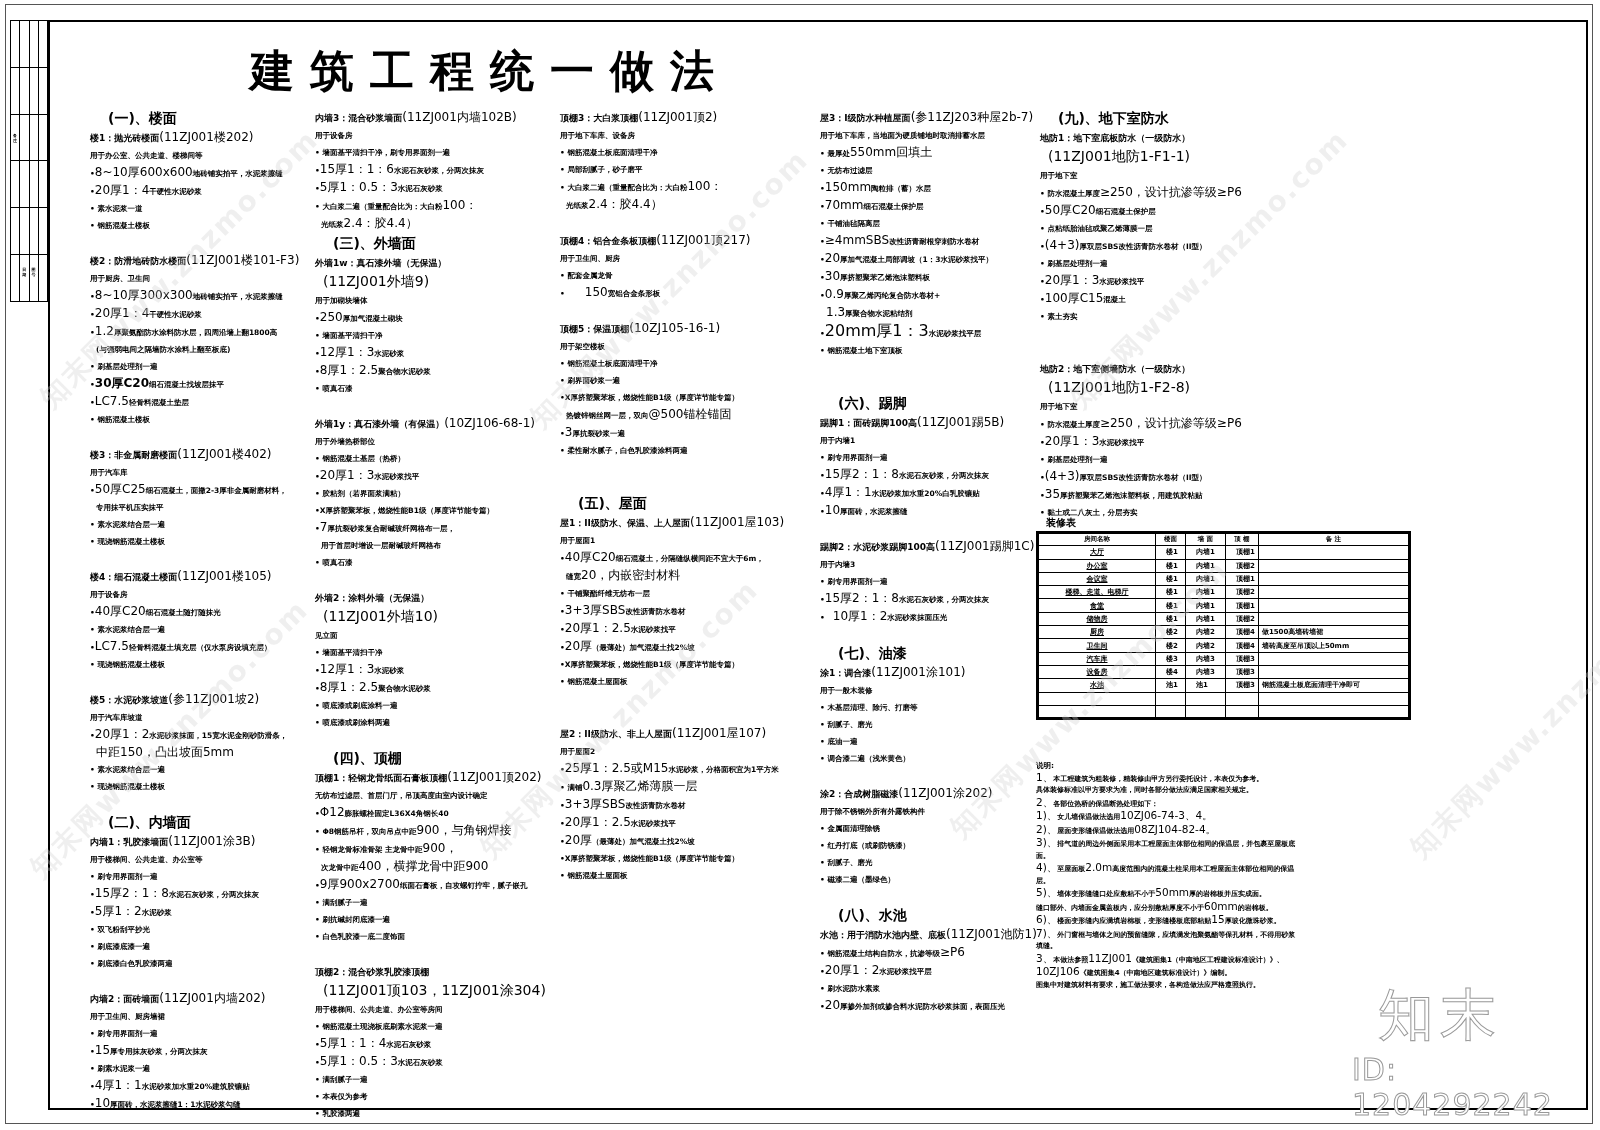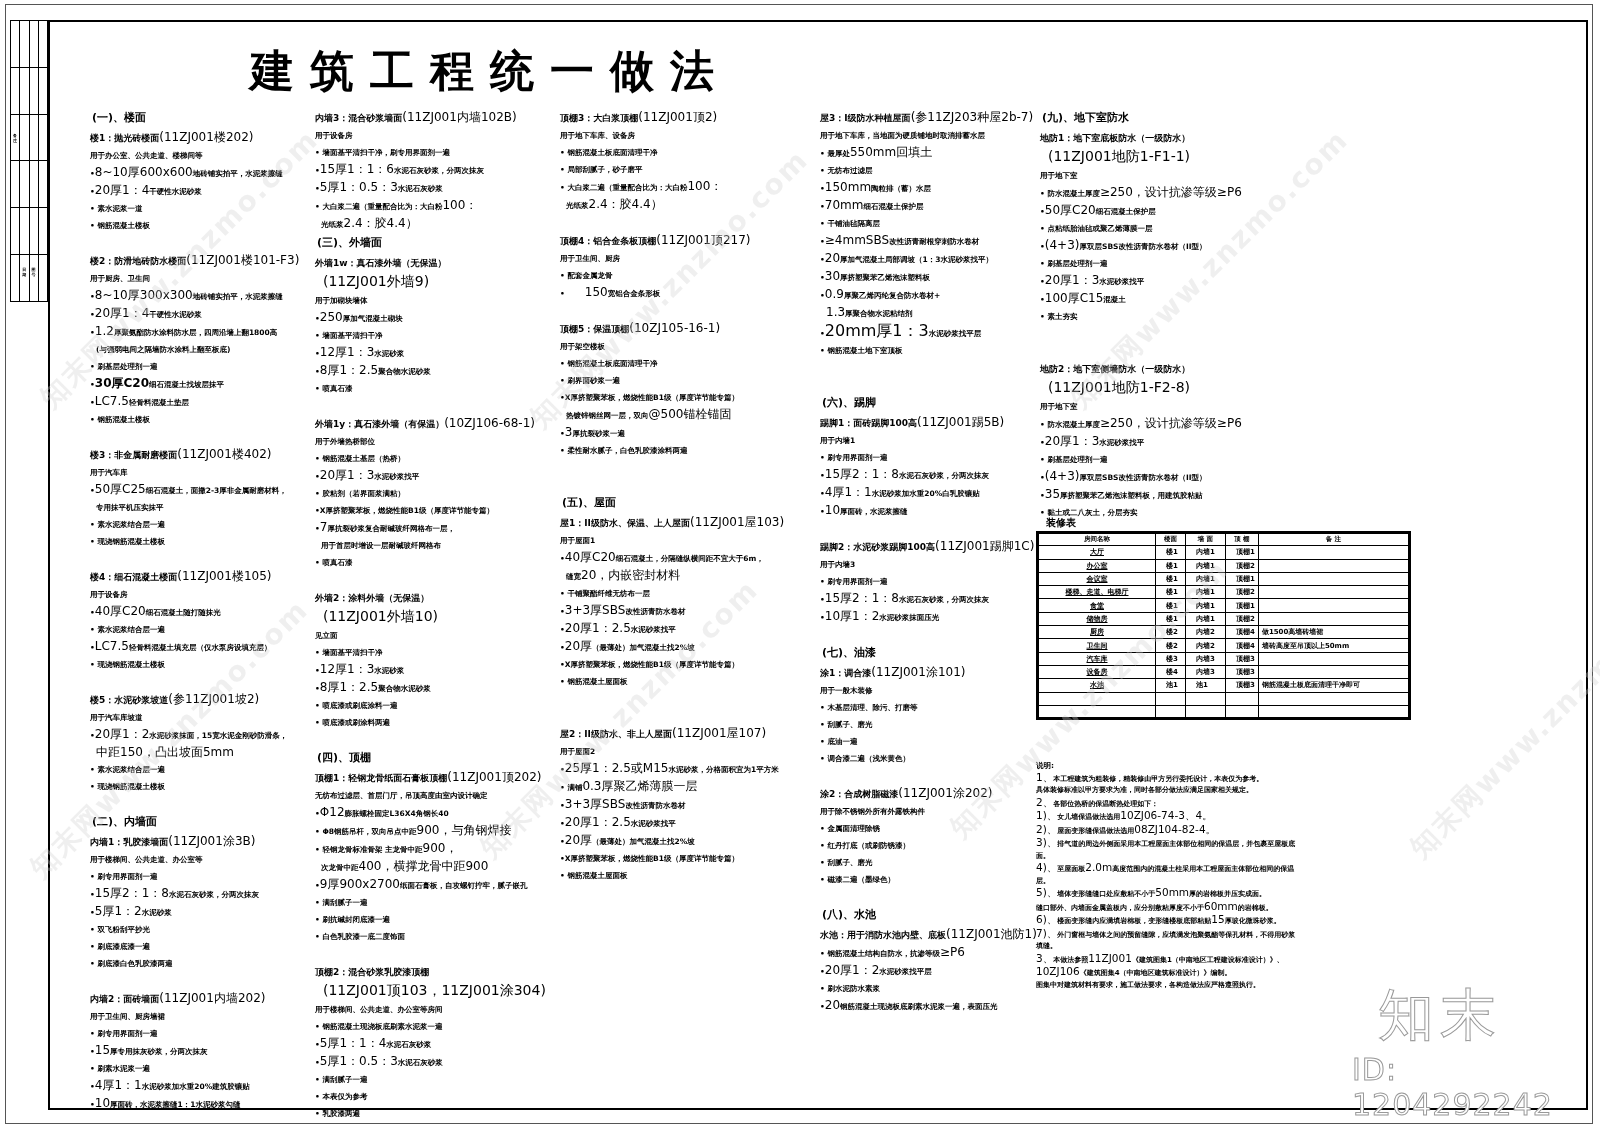--- a/index.html
+++ b/index.html
@@ -18,21 +18,21 @@
 
   .title { position: absolute; left: 250px; top: 42px; font-size: 44px; font-weight: bold; letter-spacing: 16px; font-family: "DejaVu Sans", sans-serif; }
 
   .col { position: absolute; top: 108px; font-size: 9px; line-height: 17px; }
   .col1 { left: 90px; width: 215px; }
   .col2 { left: 315px; width: 235px; }
   .col3 { left: 560px; width: 230px; }
   .col4 { left: 820px; width: 230px; }
   .col5 { left: 1040px; width: 230px; }
 
-  .section-title { font-size: 11px; font-weight: bold; margin-left: 2px; line-height: 20px; }
+  .section-title { font-size: 14px; font-weight: bold; margin-left: 18px; line-height: 20px; }
   .item-title { font-size: 9px; font-weight: bold; line-height: 18px; }
   .item-title .code { font-size: 12px; font-weight: normal; }
   .item-use { font-size: 7.5px; font-weight: bold; line-height: 17px; }
   .step { font-size: 7.5px; font-weight: bold; line-height: 17px; white-space: nowrap; }
   .cont { font-size: 7.5px; font-weight: bold; line-height: 17px; padding-left: 6px; white-space: nowrap; }
   .cont.big { font-size: 12px; font-weight: normal; }
   .gap { height: 17px; }
 
   .table-title { position: absolute; left: 1046px; top: 516px; font-size: 10px; font-weight: bold; }
   table.finish { position: absolute; left: 1036px; top: 531px; width: 375px; border-collapse: collapse; border: 3px solid #000; font-size: 7px; font-weight: bold; }
@@ -285,21 +285,21 @@
     <div class="item-use">用于内墙1</div>
     <div class="step">• <span>刷专用界面剂一遍</span></div>
     <div class="step">•<span style="font-size: 12px; font-weight: normal;">15厚2：1：8</span><span>水泥石灰砂浆，分两次抹灰</span></div>
     <div class="step">•<span style="font-size: 12px; font-weight: normal;">4厚1：1</span><span>水泥砂浆加水重20%白乳胶镶贴</span></div>
     <div class="step">•<span style="font-size: 12px; font-weight: normal;">10</span><span>厚面砖，水泥浆擦缝</span></div>
     <div class="gap"></div>
     <div class="item-title"><span>踢脚2：水泥砂浆踢脚100高</span><span class="code">(11ZJ001踢脚1C)</span></div>
     <div class="item-use">用于内墙3</div>
     <div class="step">• <span>刷专用界面剂一遍</span></div>
     <div class="step">•<span style="font-size: 12px; font-weight: normal;">15厚2：1：8</span><span>水泥石灰砂浆，分两次抹灰</span></div>
-    <div class="step">•<span style="font-size: 12px; font-weight: normal;">10厚1：2</span><span>水泥砂浆抹面压光</span></div>
+    <div class="step">•<span style="font-size: 12px; font-weight: normal; margin-left: 8px;">10厚1：2</span><span>水泥砂浆抹面压光</span></div>
     <div class="gap"></div>
     <div class="section-title">(七)、油漆</div>
     <div class="item-title"><span>涂1：调合漆</span><span class="code">(11ZJ001涂101)</span></div>
     <div class="item-use">用于一般木装修</div>
     <div class="step">• <span>木基层清理、除污、打磨等</span></div>
     <div class="step">• <span>刮腻子、磨光</span></div>
     <div class="step">• <span>底油一遍</span></div>
     <div class="step">• <span>调合漆二遍（浅米黄色）</span></div>
     <div class="gap"></div>
     <div class="item-title"><span>涂2：合成树脂磁漆</span><span class="code">(11ZJ001涂202)</span></div>
@@ -307,21 +307,21 @@
     <div class="step">• <span>金属面清理除锈</span></div>
     <div class="step">• <span>红丹打底（或刷防锈漆）</span></div>
     <div class="step">• <span>刮腻子、磨光</span></div>
     <div class="step">• <span>磁漆二遍（墨绿色）</span></div>
     <div class="gap"></div>
     <div class="section-title">(八)、水池</div>
     <div class="item-title"><span>水池：用于消防水池内壁、底板</span><span class="code">(11ZJ001池防1)</span></div>
     <div class="step">• <span>钢筋混凝土结构自防水，抗渗等级</span><span style="font-size: 12px; font-weight: normal;">≥P6</span></div>
     <div class="step">•<span style="font-size: 12px; font-weight: normal;">20厚1：2</span><span>水泥砂浆找平层</span></div>
     <div class="step">• <span>刷水泥防水素浆</span></div>
-    <div class="step">•<span style="font-size: 12px; font-weight: normal;">20</span><span>钢筋混凝土现浇板底刷素水泥浆一遍，表面压光</span></div>
+    <div class="step">•<span style="font-size: 12px; font-weight: normal;">20</span><span>厚掺外加剂或掺合料水泥防水砂浆抹面，表面压光</span></div>
   </div>
 <div class="col col5">
     <div class="section-title">(九)、地下室防水</div>
     <div class="item-title"><span>地防1：地下室底板防水（一级防水）</span><span class="code"></span></div>
     <div class="item-title" style="padding-left: 8px;"><span class="code" style="font-size: 14px;">(11ZJ001地防1-F1-1)</span></div>
     <div class="item-use">用于地下室</div>
     <div class="step">• <span>防水混凝土厚度</span><span style="font-size: 12px; font-weight: normal;">≥250，设计抗渗等级≥P6</span></div>
     <div class="step">•<span style="font-size: 12px; font-weight: normal;">50厚C20</span><span>细石混凝土保护层</span></div>
     <div class="step">• <span>点粘纸胎油毡或聚乙烯薄膜一层</span></div>
     <div class="step">•<span style="font-size: 12px; font-weight: normal;">(4+3)</span><span>厚双层SBS改性沥青防水卷材（II型）</span></div>

